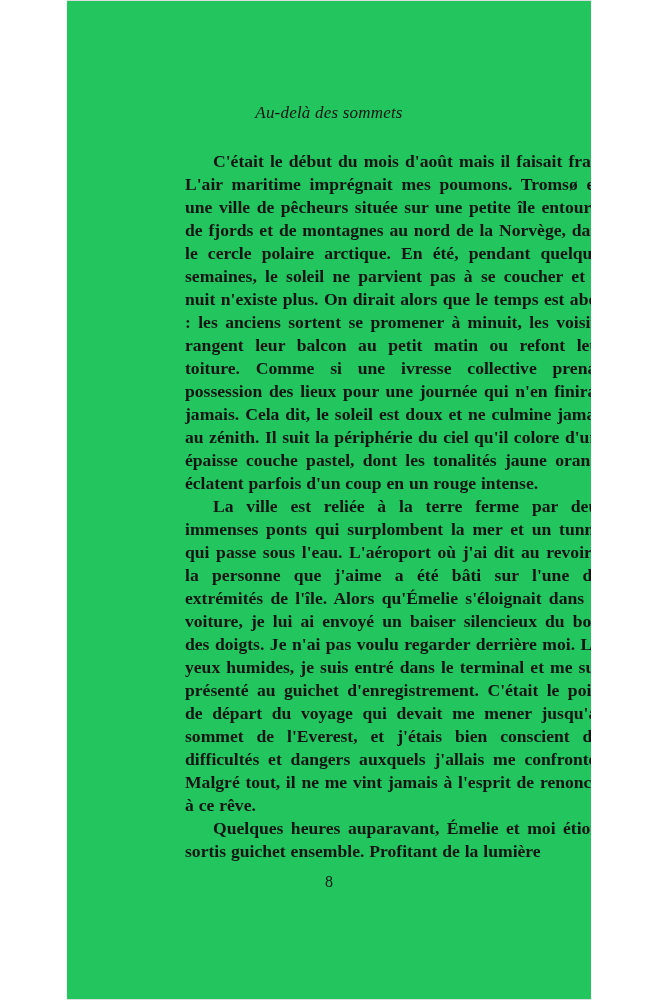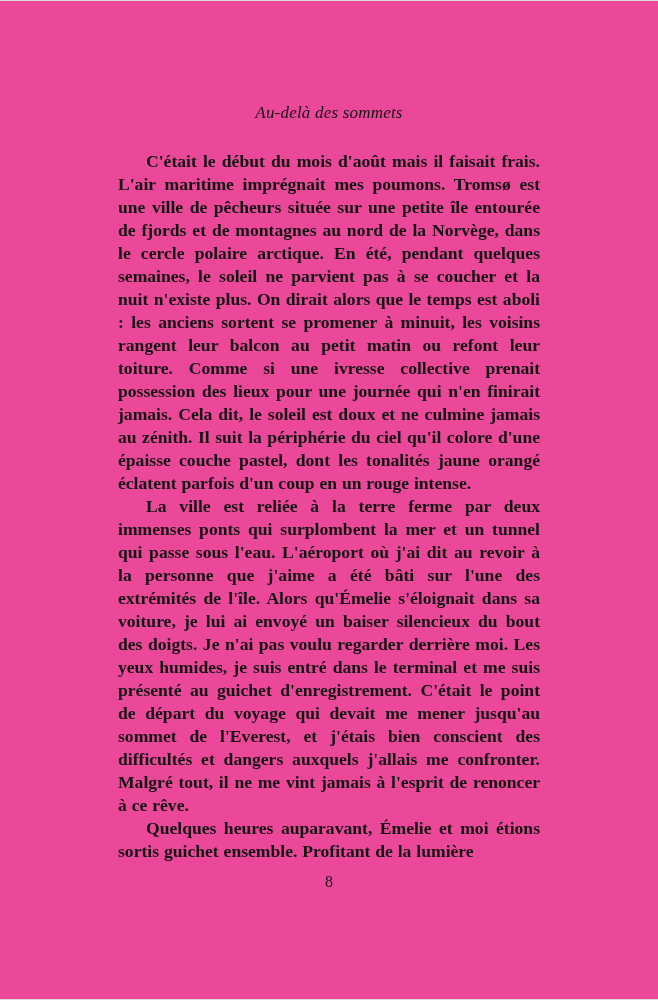--- a/index.html
+++ b/index.html
@@ -3,24 +3,24 @@
 <meta charset="utf-8">
 <title>Au-delà des sommets — page 8</title>
 <style>
   html, body {
     margin: 0;
     padding: 0;
     background: #ffffff;
   }
   .page {
     position: relative;
-    width: 658px;
+    width: 524px;
     height: 1000px;
     margin: 0 auto;
-    background: #ec4899;
+    background: #22c55e;
     box-sizing: border-box;
     border-top: 1px solid #dcdcdc;
     border-bottom: 1px solid #dcdcdc;
     font-family: "Liberation Serif", "DejaVu Serif", serif;
     color: #141414;
     overflow: hidden;
   }
   .running-title {
     position: absolute;
     top: 102px;

